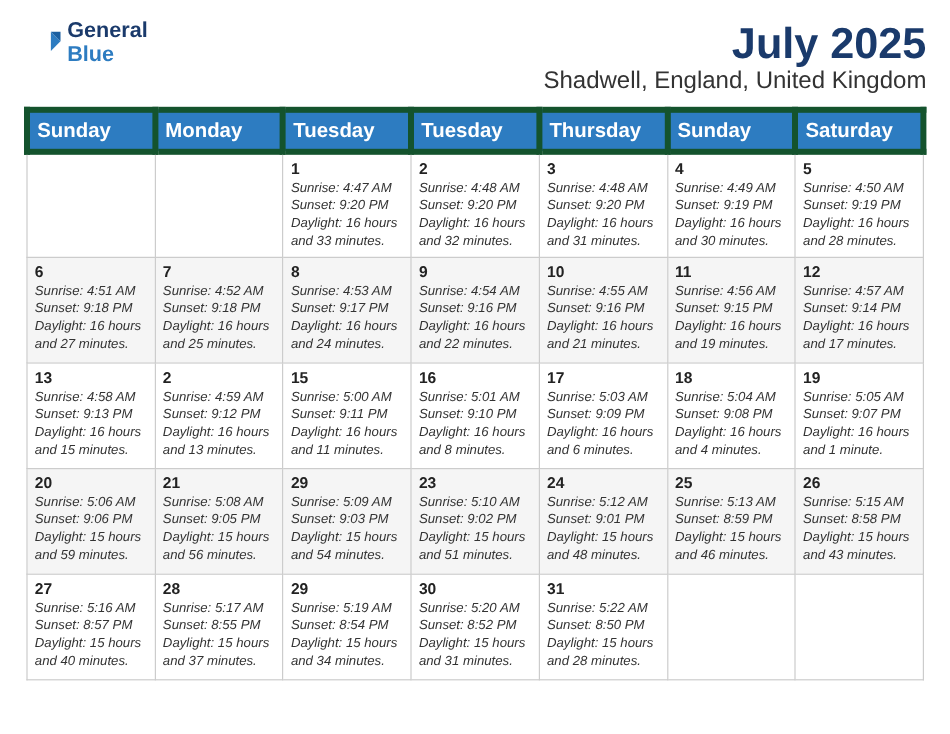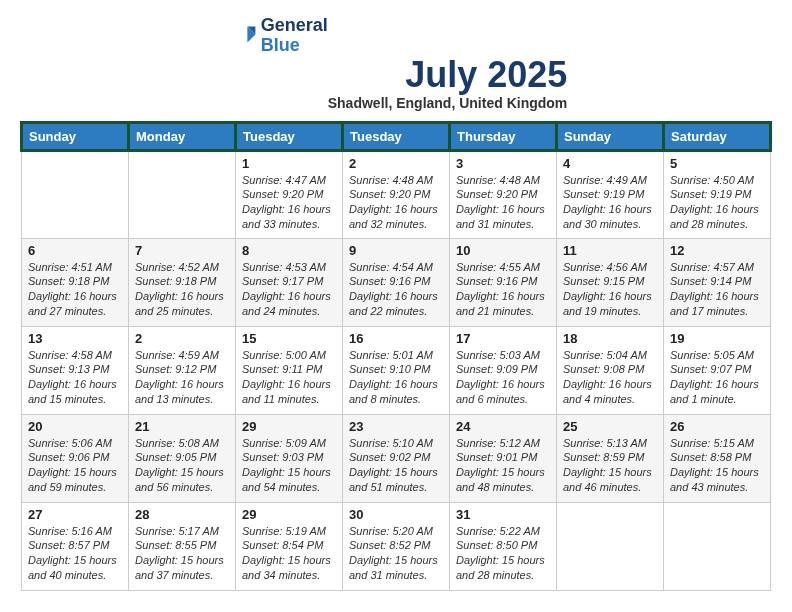--- a/index.html
+++ b/index.html
@@ -9,21 +9,20 @@
       width: 792px;
       height: 612px;
       overflow: hidden;
     }
     .page {
       width: 792px;
       height: 612px;
       padding: 16px 20px 12px 20px;
       display: flex;
       flex-direction: column;
-      align-items: center;
     }
     .header {
       display: flex;
       justify-content: space-between;
       align-items: flex-start;
       margin-bottom: 10px;
     }
     .logo {
       display: flex;
       align-items: center;
@@ -35,46 +34,44 @@
       line-height: 1.1;
     }
     .logo-general { color: #1a3a6b; }
     .logo-blue { color: #2d7cc1; }
     .logo-icon {
       width: 32px;
       height: 32px;
     }
     .title-block {
       text-align: right;
-      margin-top: 39px;
     }
     .month-title {
       font-size: 36px;
       color: #1a3a6b;
       font-weight: bold;
       line-height: 1.1;
     }
     .subtitle {
-      font-size: 14px;
+      font-size: 20px;
       color: #333;
-      font-weight: bold;
     }
     table {
       width: 100%;
       border-collapse: collapse;
       table-layout: fixed;
     }
     .day-header {
       background-color: #2d7cc1;
       color: #fff;
       text-align: left;
       padding: 5px 6px;
-      font-size: 13px;
-      font-weight: bold;
-      border: 3px solid #14532d;
+      font-size: 17px;
+      font-weight: bold;
+      border: 5px solid #14532d;
     }
     .day-cell {
       vertical-align: top;
       padding: 4px 6px;
       border: 1px solid #ccc;
       height: 88px;
       background: #fff;
     }
     .day-cell.alt-row {
       background: #f5f5f5;

